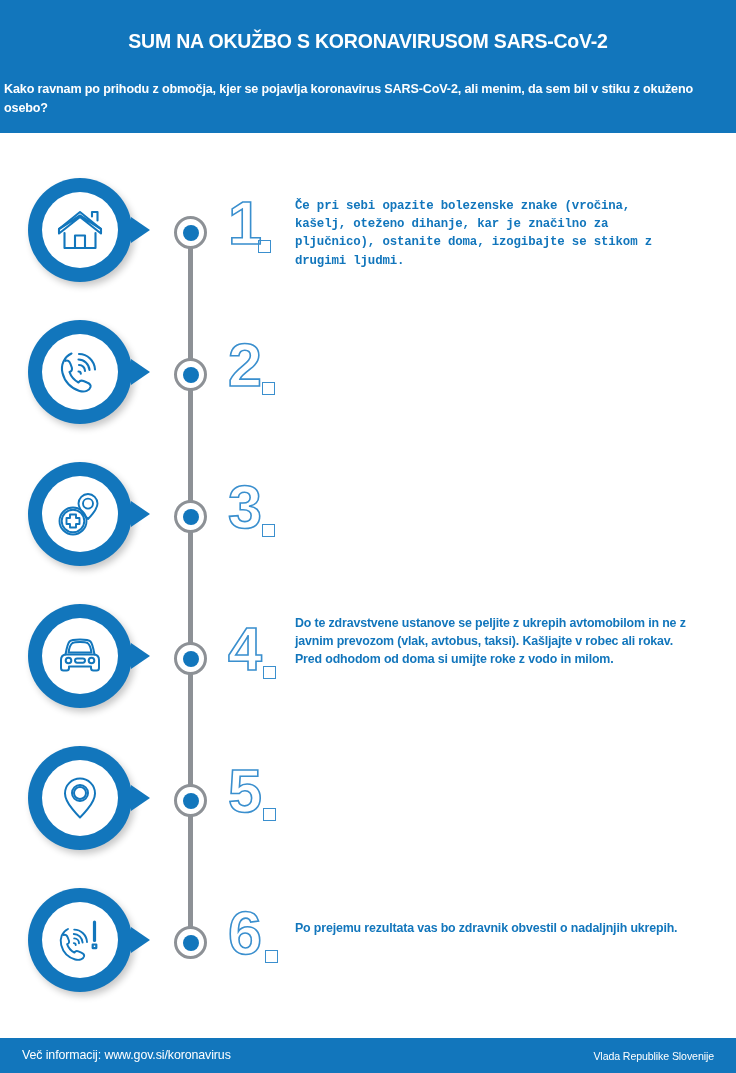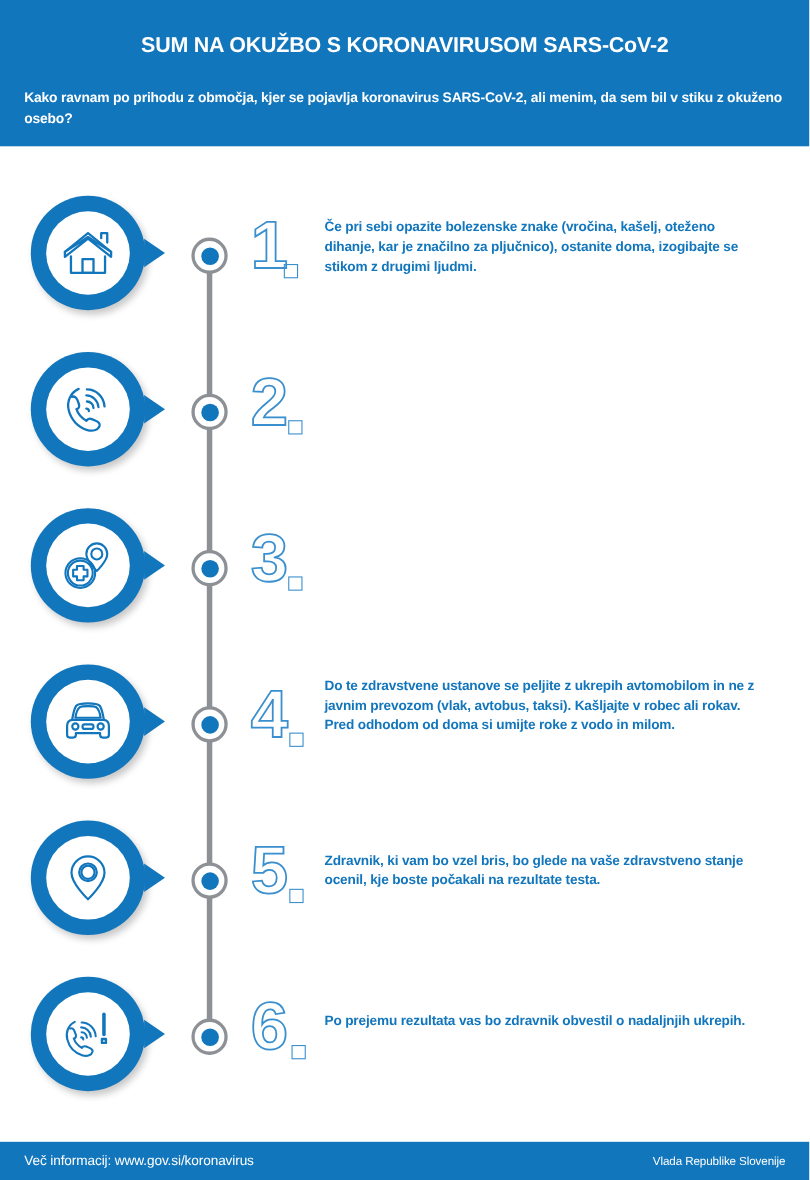--- a/index.html
+++ b/index.html
@@ -32,21 +32,21 @@
     left: 0; top: 30px;
     width: 736px;
     text-align: center;
     color: #ffffff;
     font-size: 19.5px;
     font-weight: bold;
     letter-spacing: -0.2px;
   }
   .header-sub {
     position: absolute;
-    left: 22px; top: 80px;
+    left: 4px; top: 80px;
     width: 694px;
     color: #ffffff;
     font-size: 12.6px;
     font-weight: bold;
     line-height: 19px;
     letter-spacing: -0.15px;
   }
 
   
   .steps {
@@ -199,21 +199,21 @@
             <rect x="21" y="31.5" width="10" height="12.5"></rect>
           </svg>
         </div>
       </div>
       <div class="arrow"></div>
       <div class="node">
           <div class="node-dot"></div>
         </div>
       <div class="num">1</div>
       <div class="num-dot" style="left:258px; top:107px;"></div>
-      <div class="step-text" style="top:64px;">Če pri sebi opazite bolezenske znake (vročina, kašelj, oteženo dihanje, kar je značilno za pljučnico), ostanite doma, izogibajte se stikom z drugimi ljudmi.</div>
+      <div class="step-text" style="top:64px;font-family:Liberation Mono, monospace;">Če pri sebi opazite bolezenske znake (vročina, kašelj, oteženo dihanje, kar je značilno za pljučnico), ostanite doma, izogibajte se stikom z drugimi ljudmi.</div>
     </div>
 
     <div class="step" style="top:142px;">
       <div class="connector" style="top:99px; height:142px;"></div>
       <div class="badge">
         <div class="badge-inner">
           <svg width="52" height="52" viewBox="0 0 52 52" fill="none" stroke="#1276bc" stroke-width="2.1" stroke-linejoin="round" stroke-linecap="round">
             <path d="M17.5 7.5 C10 11 6.5 19 8.5 27 C10.5 35.5 17 42.5 25.5 45 C31 46.5 35.5 44.5 36.5 41 C37 39 35.5 37.5 33 36.5 L29.5 35 C27 34 25.5 35 24.5 36.5 C20 34 17 30.5 15.5 26 C17.5 25.5 18.5 24 17.8 21.5 L16.3 17.5 C15.3 15 13.5 13.8 11.5 14.8"></path>
             <path d="M24.5 13.5 C30 13.5 35 18 35.5 24"></path>
             <path d="M25 19 C28.5 19 31 21.8 31 25"></path>
@@ -284,21 +284,20 @@
             <circle cx="26" cy="21" r="6"></circle>
           </svg>
         </div>
       </div>
       <div class="arrow"></div>
       <div class="node">
           <div class="node-dot"></div>
         </div>
       <div class="num">5</div>
       <div class="num-dot" style="left:263px; top:107px;"></div>
-      <div class="step-text" style="top:72px;">Zdravnik, ki vam bo vzel bris, bo glede na vaše zdravstveno stanje ocenil, kje boste počakali na rezultate testa.</div>
     </div>
 
     <div class="step" style="top:710px;">
       <div class="badge">
         <div class="badge-inner">
           <svg width="52" height="52" viewBox="0 0 52 52" fill="none" stroke="#1276bc" stroke-width="1.9" stroke-linejoin="round" stroke-linecap="round">
             <path d="M14 15 C8 18 5.5 24.5 7.2 31 C9 38 14.3 43.5 21.2 45.5 C25.6 46.7 29.3 45.1 30.1 42.2 C30.5 40.6 29.3 39.4 27.3 38.6 L24.4 37.4 C22.4 36.6 21.2 37.4 20.4 38.6 C16.7 36.6 14.3 33.7 13.1 30.1 C14.7 29.7 15.5 28.5 14.9 26.5 L13.7 23.3 C12.9 21.3 11.4 20.3 9.8 21.1"></path>
             <path d="M19.8 20 C24.2 20 28.2 23.6 28.6 28.5"></path>
             <path d="M20.2 24.4 C23 24.4 25 26.7 25 29.3"></path>
             <path d="M19.8 29.1 C21 29.1 21.7 29.9 21.7 31"></path>

